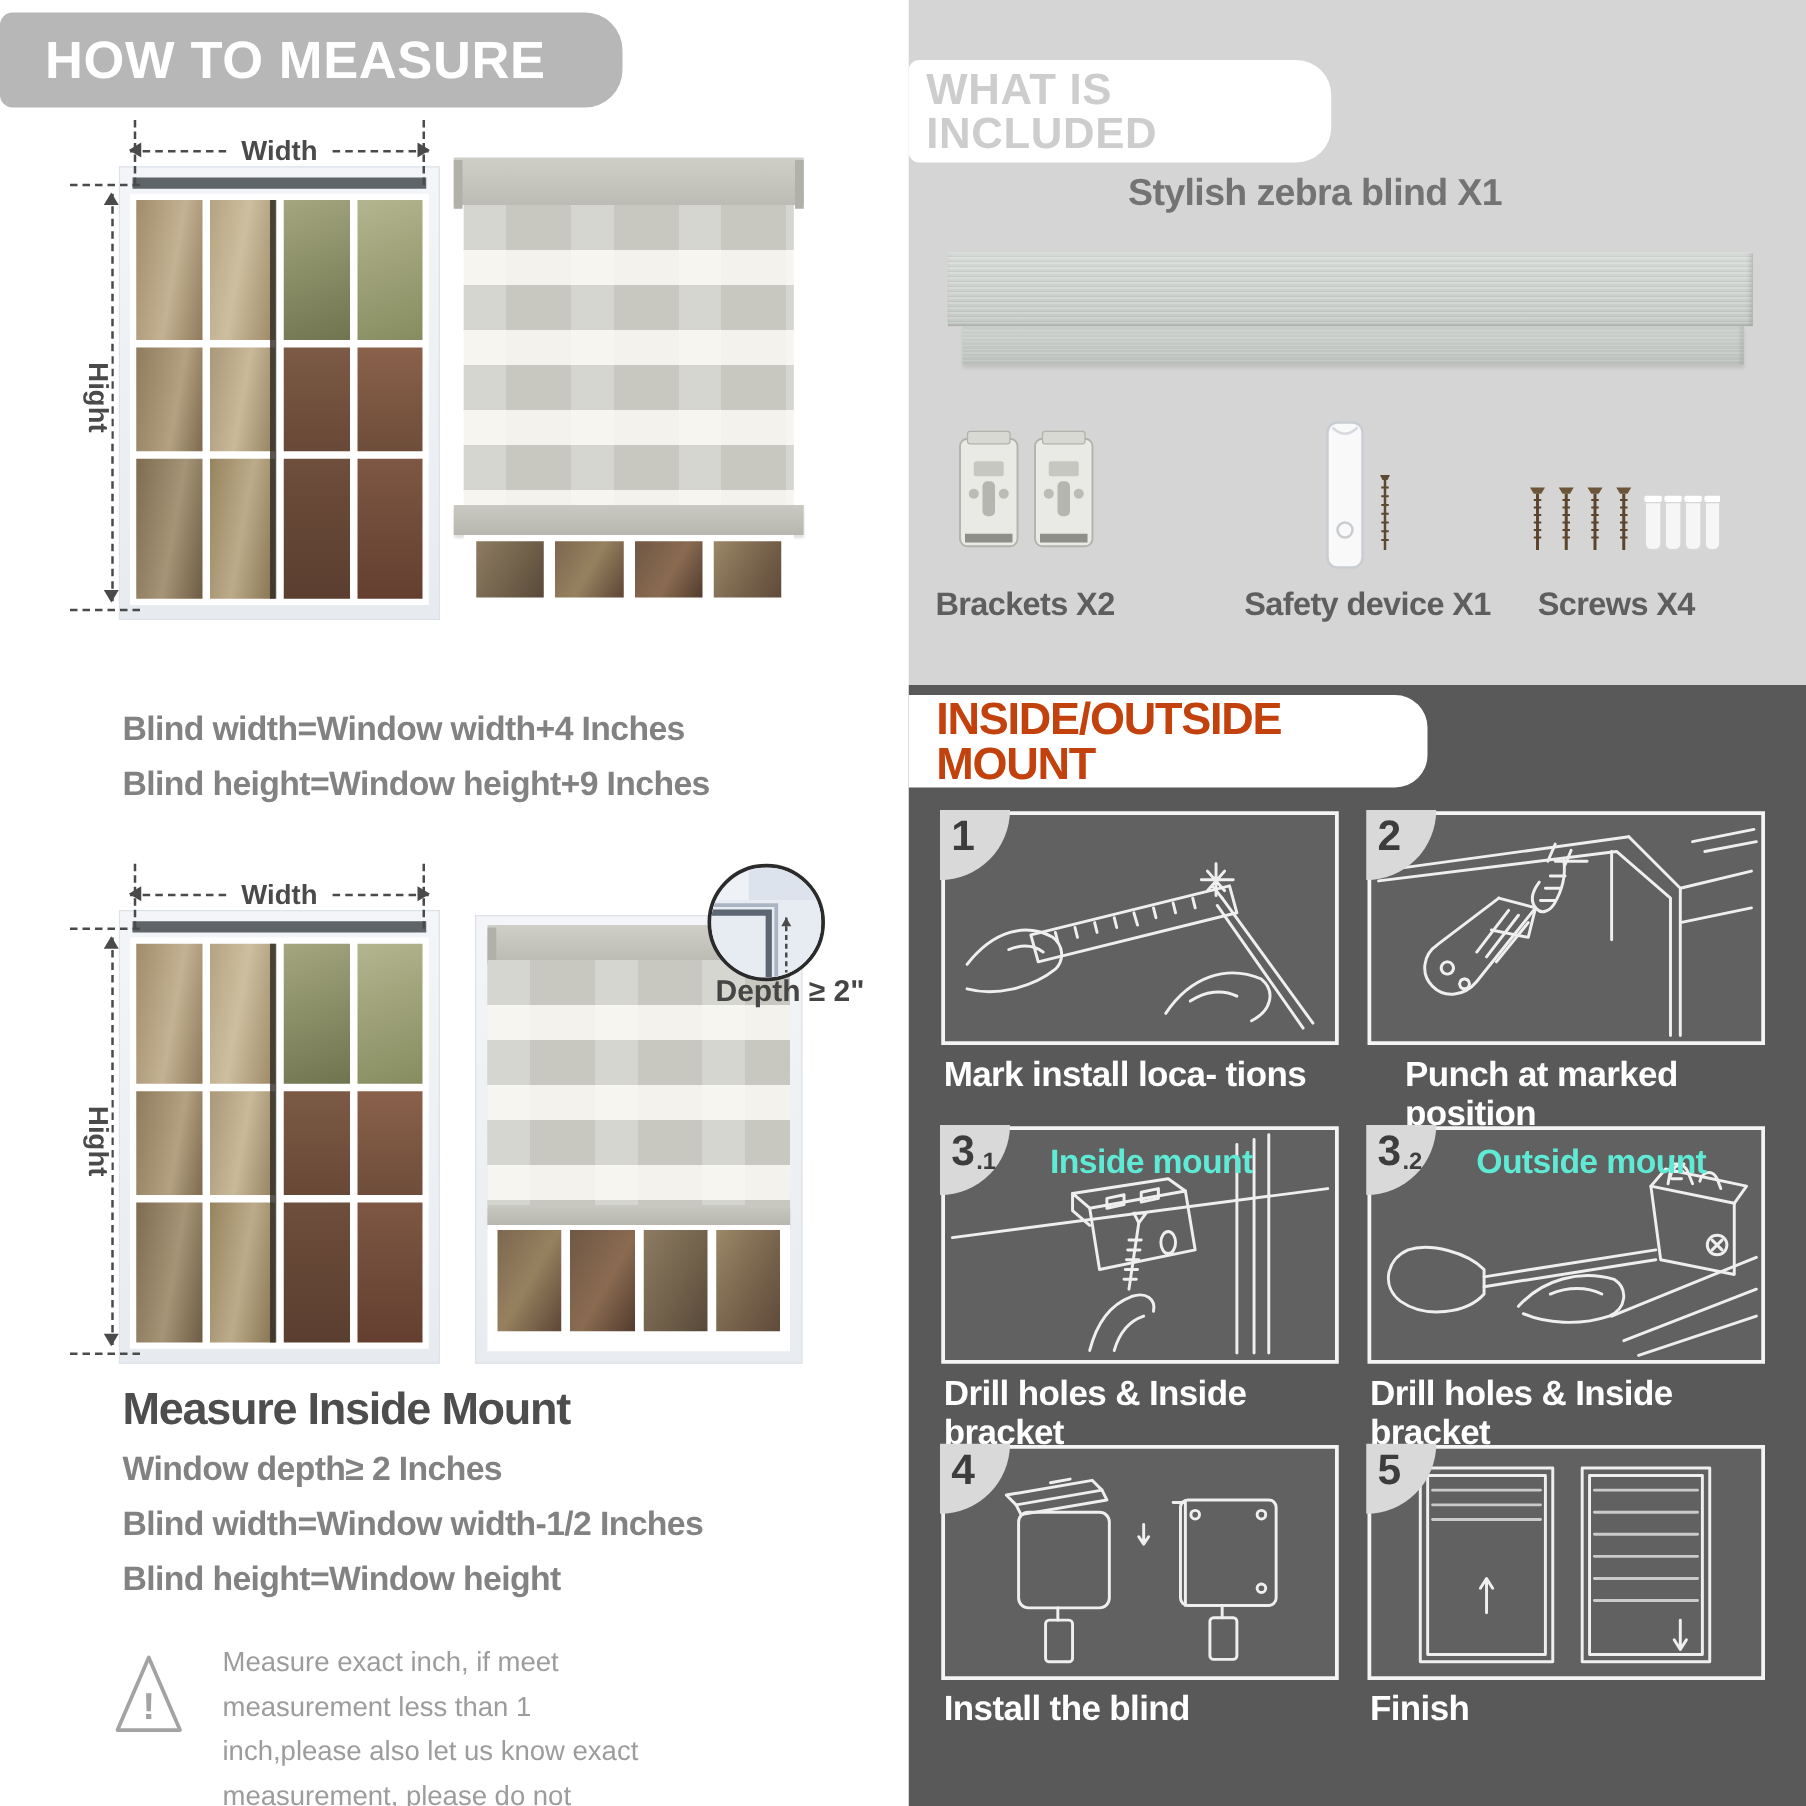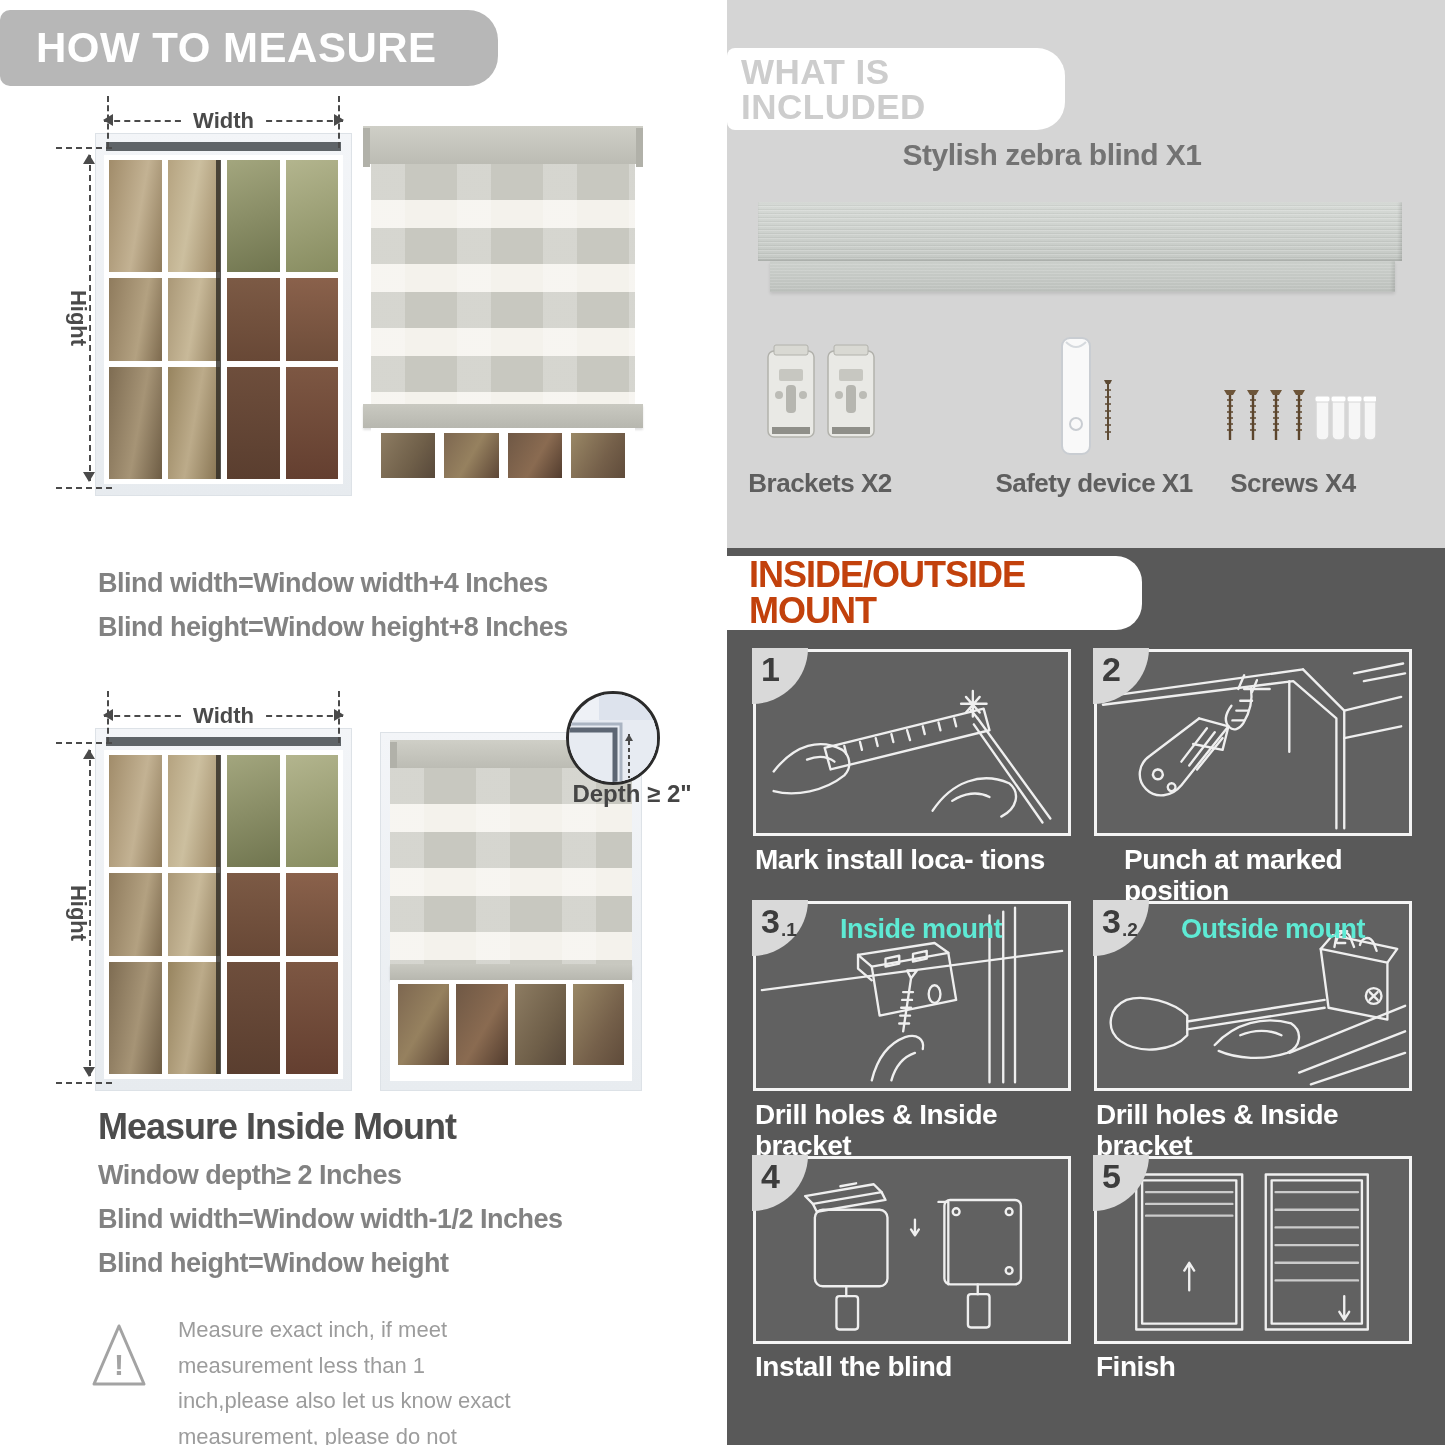--- a/index.html
+++ b/index.html
@@ -183,21 +183,21 @@
     <div class="rail" style="position:absolute;left:0;top:278px;width:280px;height:24px;"></div>
     <div class="underwin" style="left:8px;top:302px;width:264px;height:64px;padding:5px 10px 14px 10px;">
       <div class="upane uw1"></div>
       <div class="upane uw2"></div>
       <div class="upane uw3"></div>
       <div class="upane uw4"></div>
     </div>
   </div>
 
   <div class="bline" style="left:98px;top:570px;">Blind width=Window width+4 Inches</div>
-  <div class="bline" style="left:98px;top:614px;">Blind height=Window height+8 Inches</div>
+  <div class="bline" style="left:98px;top:614px;">Blind height=Window height+9 Inches</div>
 
   <div class="window" style="left:95px;top:728px;width:257px;height:363px;">
     <div class="win-track"></div>
     <div class="win-doors">
       <div class="door">
         <div class="pane pl1"></div>
           <div class="pane pl2"></div>
         <div class="pane pl3"></div>
           <div class="pane pl4"></div>
         <div class="pane pl5"></div>

